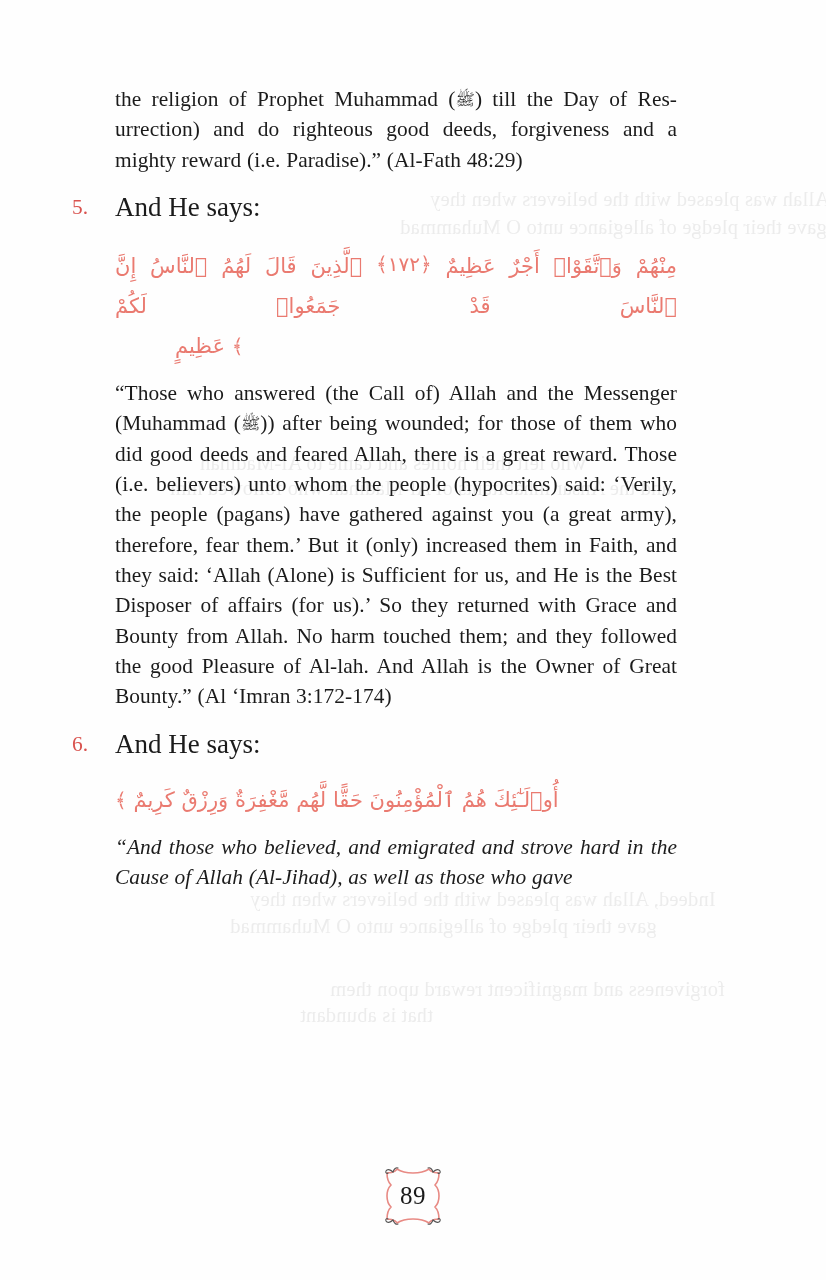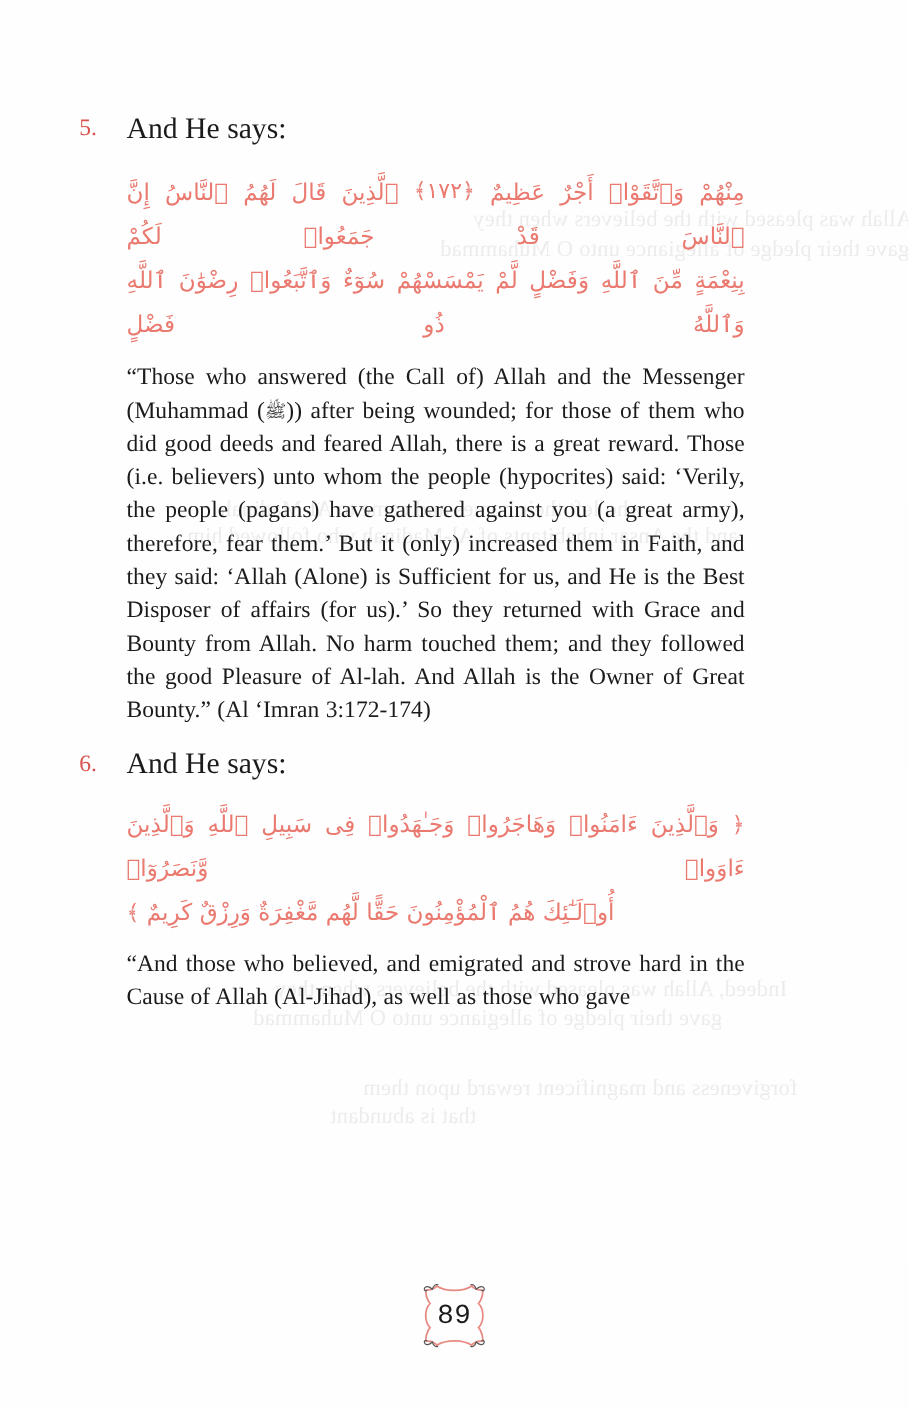--- a/index.html
+++ b/index.html
@@ -122,21 +122,21 @@
     height: 66px;
     display: flex;
     align-items: center;
     justify-content: center;
   }
   .folio-num {
     position: relative;
     z-index: 3;
     font-size: 25px;
     color: #1b1b1b;
-    font-family: Liberation Mono, monospace;
+    font-family: Liberation Serif, serif;
     letter-spacing: 0.5px;
   }
   .folio-svg {
     position: absolute;
     left: 0;
     top: 0;
     width: 92px;
     height: 66px;
     z-index: 2;
   }
@@ -150,44 +150,44 @@
   <div class="bleed" style="left:400px; top:216px;">gave their pledge of allegiance unto O Muhammad</div>
   <div class="bleed" style="left:200px; top:452px;">who left their homes and came to Al-Madinah</div>
   <div class="bleed" style="left:170px; top:477px;">and the Ansar inhabitants of Al-Madinah who followed him</div>
   <div class="bleed" style="left:250px; top:888px;">Indeed, Allah was pleased with the believers when they</div>
   <div class="bleed" style="left:230px; top:915px;">gave their pledge of allegiance unto O Muhammad</div>
   <div class="bleed" style="left:330px; top:978px;">forgiveness and magnificent reward upon them</div>
   <div class="bleed" style="left:300px; top:1004px;">that is abundant</div>
 
   <div class="content">
 
+    <p class="para"><span>the religion of Prophet Muhammad (</span><span class="sallam">ﷺ</span><span>) till the Day of Res-urrection) and do righteous good deeds, forgiveness and a mighty reward (i.e. Paradise).” (Al-Fath 48:29)</span></p>
 
     <div class="item">
       <span class="item-num">5.</span>
       <span class="item-text">And He says:</span>
     </div>
 
     <div class="ayah-block b1">
       <div class="ayah-line l-just"><span>مِنْهُمْ وَٱتَّقَوْا۟ أَجْرٌ عَظِيمٌ</span> <span class="ayah-marker">﴿<span>١٧٢</span>﴾</span> <span>ٱلَّذِينَ قَالَ لَهُمُ ٱلنَّاسُ إِنَّ ٱلنَّاسَ قَدْ جَمَعُوا۟ لَكُمْ</span></div>
-      <div class="ayah-line l-just"><span>بِنِعْمَةٍ مِّنَ ٱللَّهِ وَفَضْلٍ لَّمْ يَمْسَسْهُمْ سُوٓءٌ وَٱتَّبَعُوا۟ رِضْوَٰنَ ٱللَّهِ وَٱللَّهُ ذُو فَضْلٍ</span></div>
+      <div class="ayah-line" style="text-align:left; padding-left:60px;"><span class="ornament">﴾</span> <span>عَظِيمٍ</span></div>
     </div>
 
     <p class="para" style="margin-top:12px;"><span>“Those who answered (the Call of) Allah and the Messenger (Muhammad (</span><span class="sallam">ﷺ</span><span>)) after being wounded; for those of them who did good deeds and feared Allah, there is a great reward. Those (i.e. believers) unto whom the people (hypocrites) said: ‘Verily, the people (pagans) have gathered against you (a great army), therefore, fear them.’ But it (only) increased them in Faith, and they said: ‘Allah (Alone) is Sufficient for us, and He is the Best Disposer of affairs (for us).’ So they returned with Grace and Bounty from Allah. No harm touched them; and they followed the good Pleasure of Al-lah. And Allah is the Owner of Great Bounty.” (Al ‘Imran 3:172-174)</span></p>
 
     <div class="item" style="margin-top:18px;">
       <span class="item-num">6.</span>
       <span class="item-text">And He says:</span>
     </div>
 
     <div class="ayah-block b2">
-      <div class="ayah-line l-just"><span class="ornament">﴿</span> <span>وَٱلَّذِينَ ءَامَنُوا۟ وَهَاجَرُوا۟ وَجَـٰهَدُوا۟ فِى سَبِيلِ ٱللَّهِ وَٱلَّذِينَ ءَاوَوا۟ وَّنَصَرُوٓا۟</span></div>
       <div class="ayah-line" style="text-align:left;"><span>أُو۟لَـٰٓئِكَ هُمُ ٱلْمُؤْمِنُونَ حَقًّا لَّهُم مَّغْفِرَةٌ وَرِزْقٌ كَرِيمٌ</span> <span class="ornament">﴾</span></div>
     </div>
 
-    <p class="para" style="margin-top:8px; text-align-last:left;"><span>“And those who believed, and emigrated and strove hard in the Cause of Allah (Al-Jihad), as well as those who gave</span></p>
+    <p class="para" style="margin-top:8px; text-align-last:left;font-style:italic;"><span>“And those who believed, and emigrated and strove hard in the Cause of Allah (Al-Jihad), as well as those who gave</span></p>
 
   </div>
 
   <div class="folio">
     <div class="folio-wrap">
       <svg class="folio-svg" viewBox="0 0 92 66">
         <path d="M20,10 C28,10 30,6 30,6 C30,6 36,10 46,10 C56,10 62,6 62,6 C62,6 64,10 72,10
                  C72,18 68,22 68,22 C68,22 72,26 72,33 C72,40 68,44 68,44 C68,44 72,48 72,56
                  C64,56 62,60 62,60 C62,60 56,56 46,56 C36,56 30,60 30,60 C30,60 28,56 20,56
                  C20,48 24,44 24,44 C24,44 20,40 20,33 C20,26 24,22 24,22 C24,22 20,18 20,10 Z" fill="none" stroke="#e88a84" stroke-width="1.6"></path>

